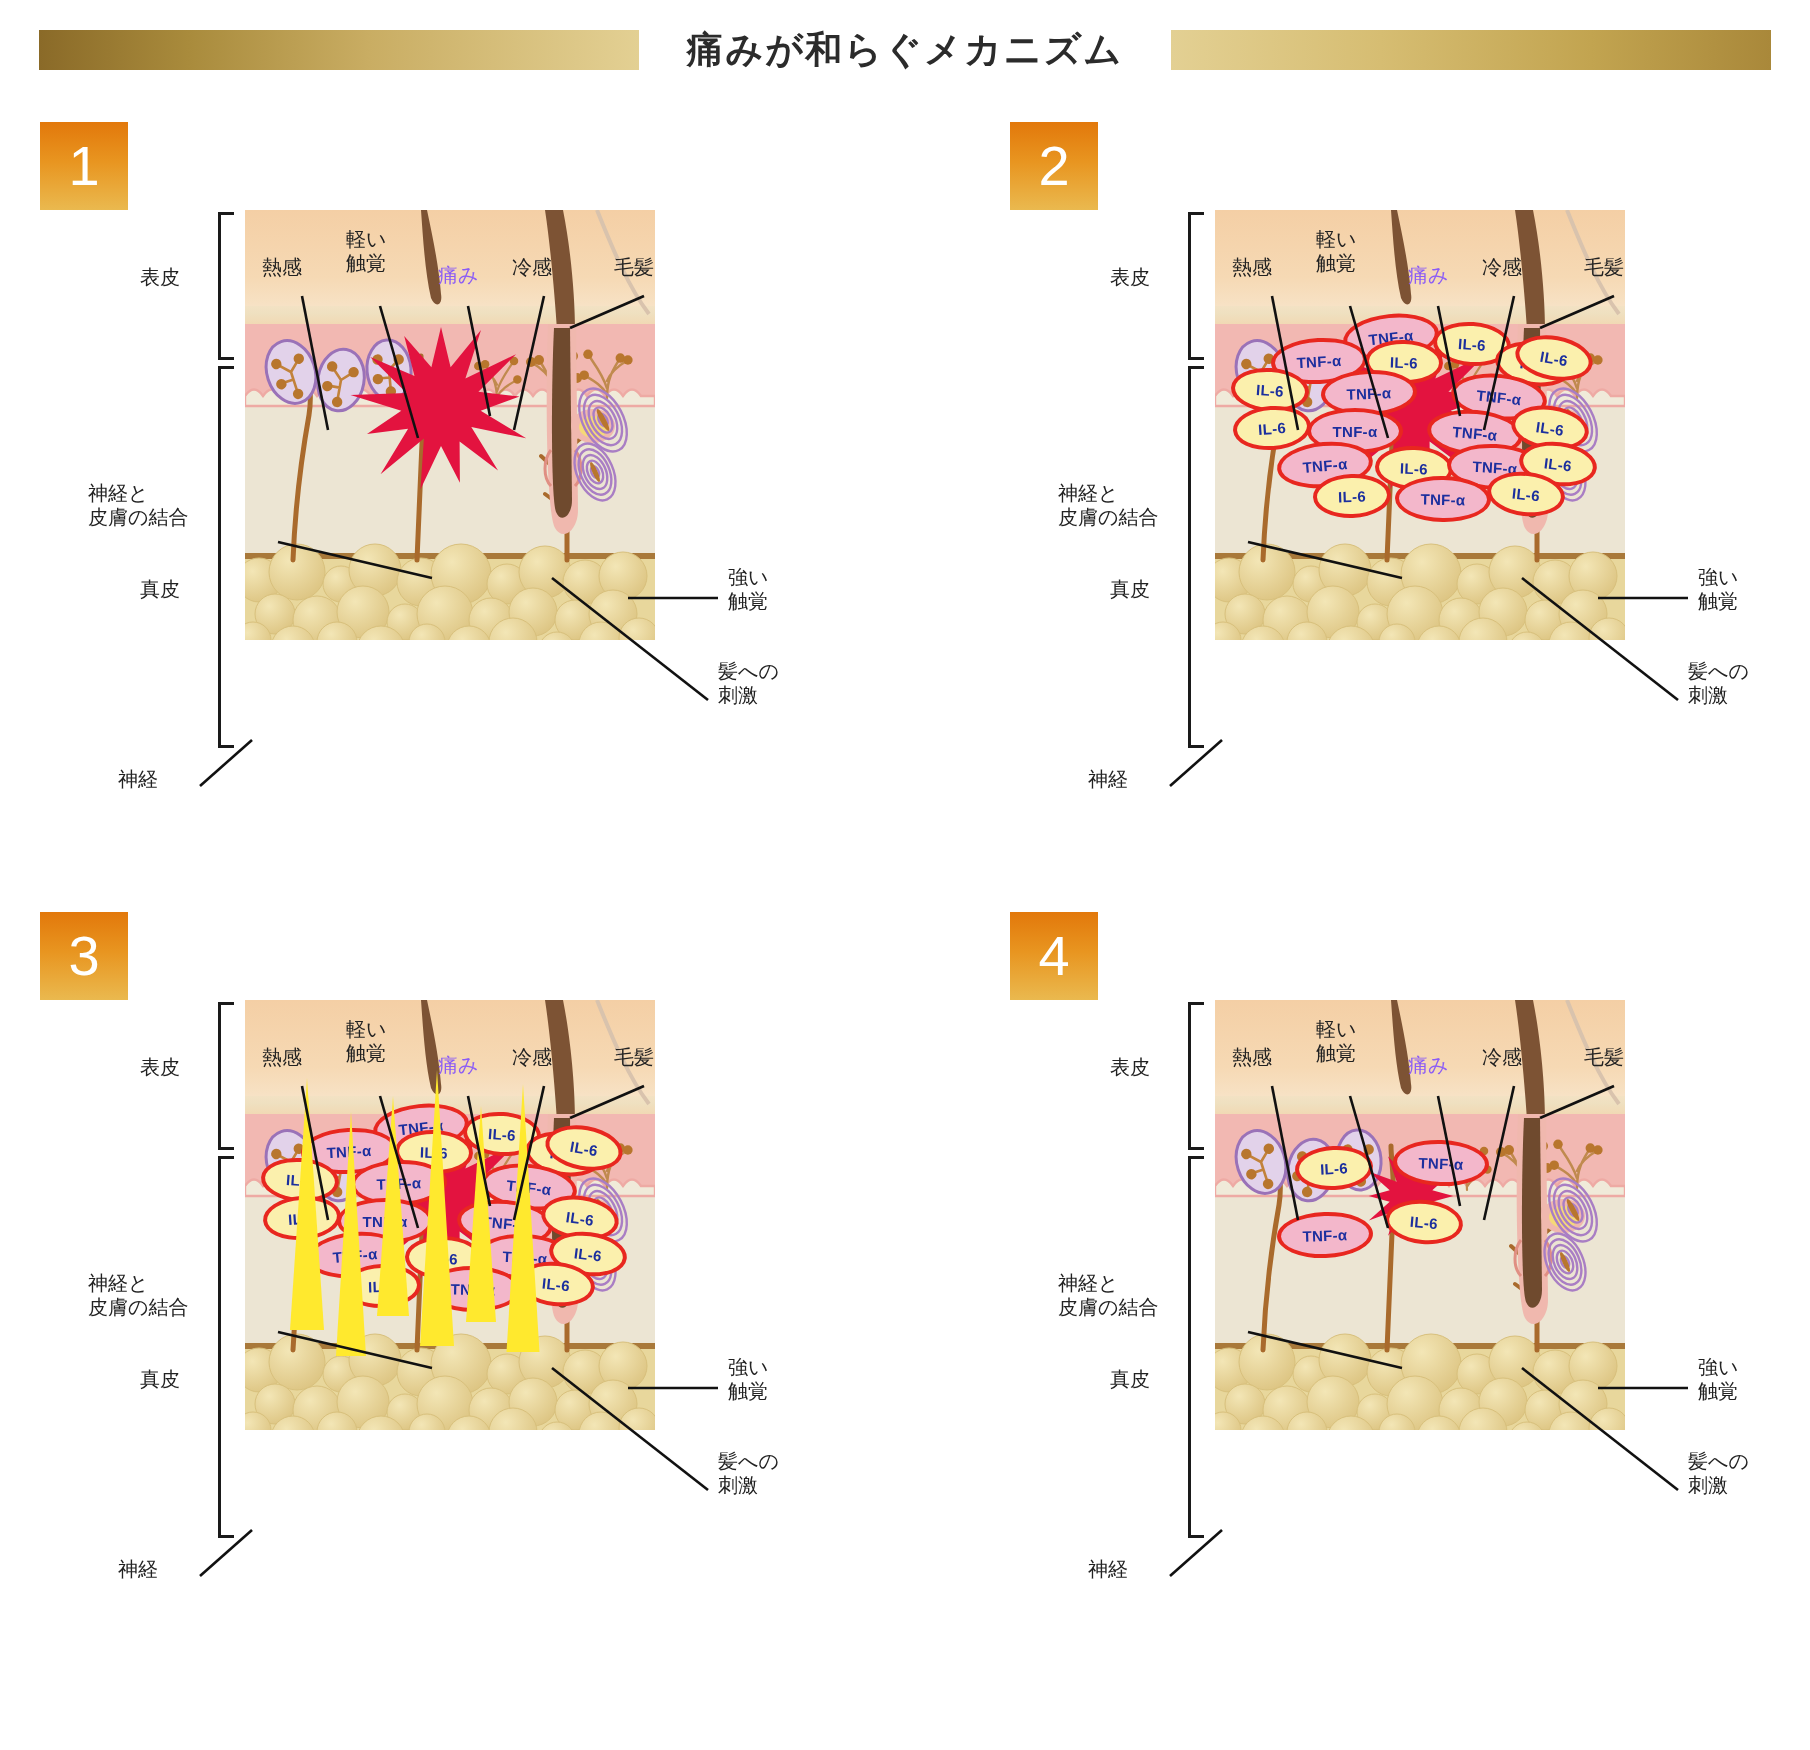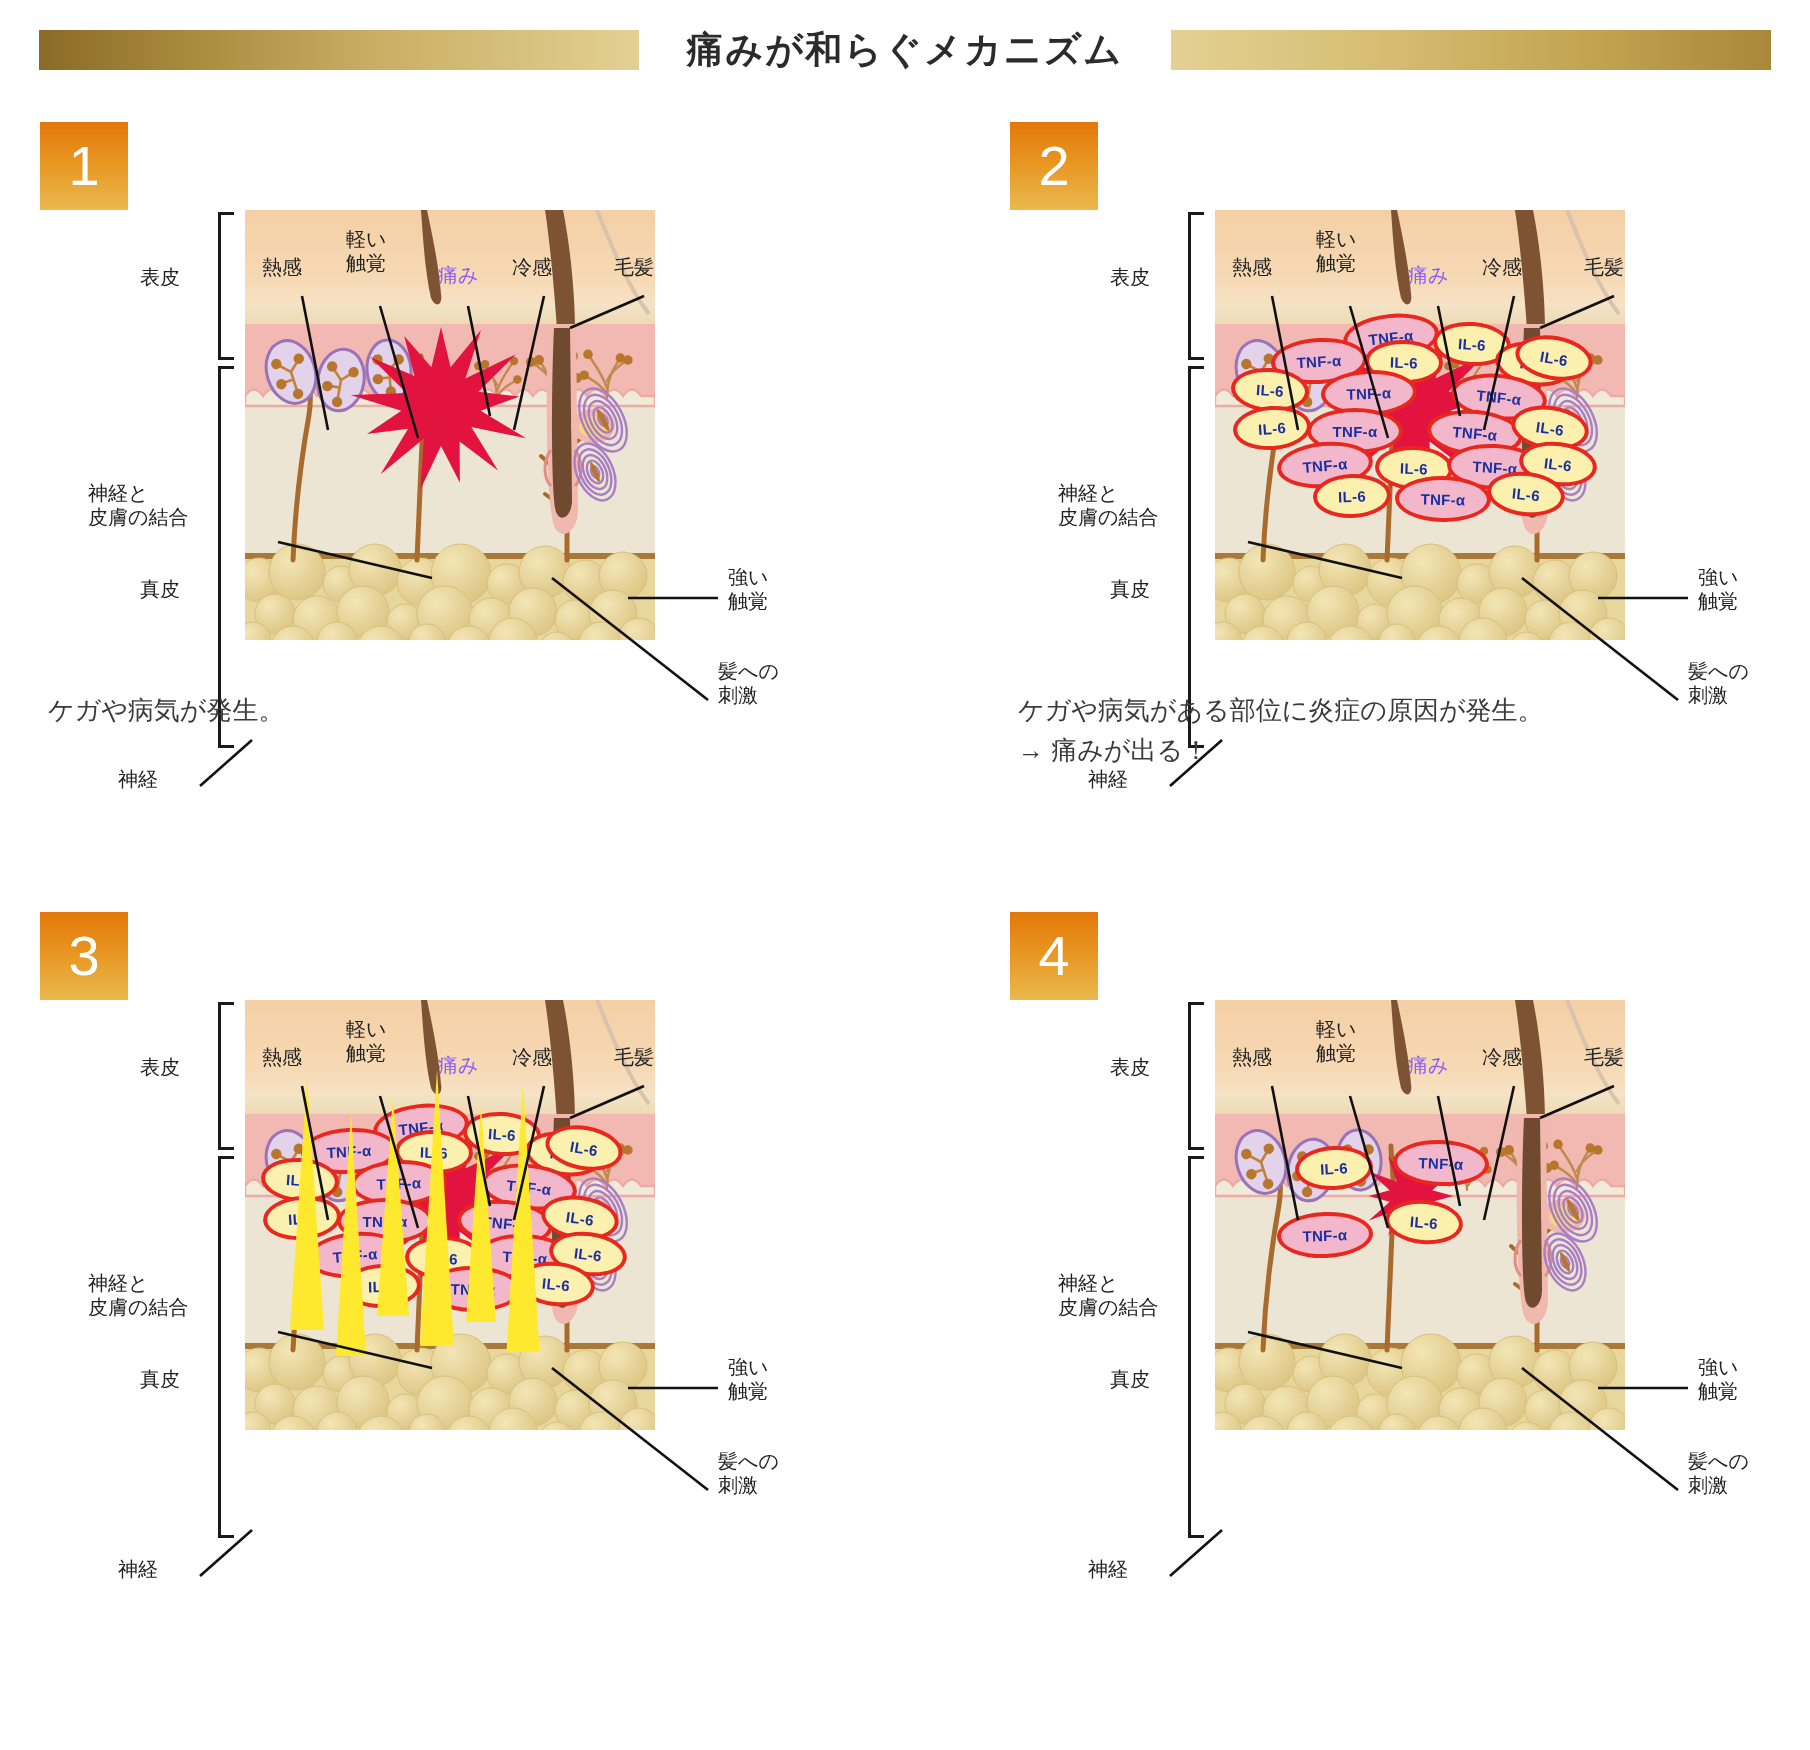--- a/index.html
+++ b/index.html
@@ -308,21 +308,20 @@
       <div class="lbl" style="left: 574px; top: 156px;">毛髪</div>
       <div class="lbl" style="left: 100px; top: 166px;">表皮</div>
       <div class="lbl" style="left: 48px; top: 382px; text-align: left;">神経と
 皮膚の結合</div>
       <div class="lbl" style="left: 100px; top: 478px;">真皮</div>
       <div class="lbl" style="left: 78px; top: 668px;">神経</div>
       <div class="lbl" style="left: 688px; top: 466px;">強い
 触覚</div>
       <div class="lbl" style="left: 678px; top: 560px;">髪への
 刺激</div>
-      <div class="caption">ケガや病気が発生。</div>
     </div>
     <div class="panel">
       <div class="panel-badge">2</div>
       <div class="skin-wrap">
         <div class="skin">
           <div class="layer-epi-top"></div>
           <div class="layer-epi-mid"></div>
           <div class="layer-derm-top"></div>
           <div class="layer-derm"></div>
           <div class="layer-fat"></div>
@@ -476,22 +475,20 @@
       <div class="lbl" style="left: 574px; top: 156px;">毛髪</div>
       <div class="lbl" style="left: 100px; top: 166px;">表皮</div>
       <div class="lbl" style="left: 48px; top: 382px; text-align: left;">神経と
 皮膚の結合</div>
       <div class="lbl" style="left: 100px; top: 478px;">真皮</div>
       <div class="lbl" style="left: 78px; top: 668px;">神経</div>
       <div class="lbl" style="left: 688px; top: 466px;">強い
 触覚</div>
       <div class="lbl" style="left: 678px; top: 560px;">髪への
 刺激</div>
-      <div class="caption">ケガや病気がある部位に炎症の原因が発生。
-→ 痛みが出る！</div>
     </div>
     <div class="panel">
       <div class="panel-badge">3</div>
       <div class="skin-wrap">
         <div class="skin">
           <div class="layer-epi-top"></div>
           <div class="layer-epi-mid"></div>
           <div class="layer-derm-top"></div>
           <div class="layer-derm"></div>
           <div class="layer-fat"></div>

